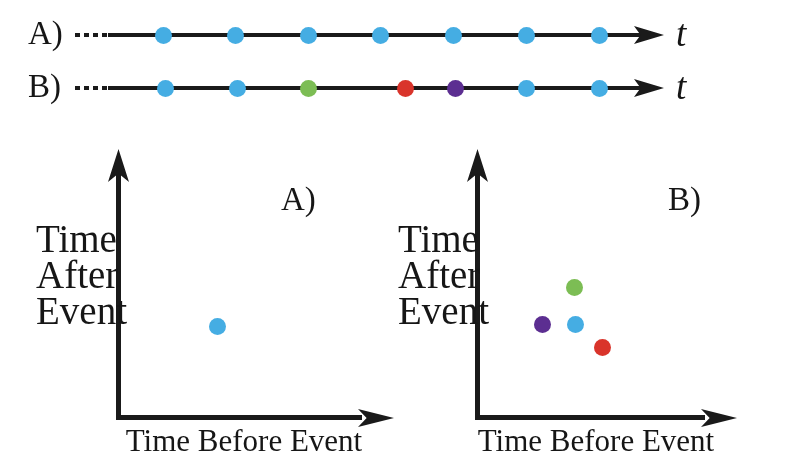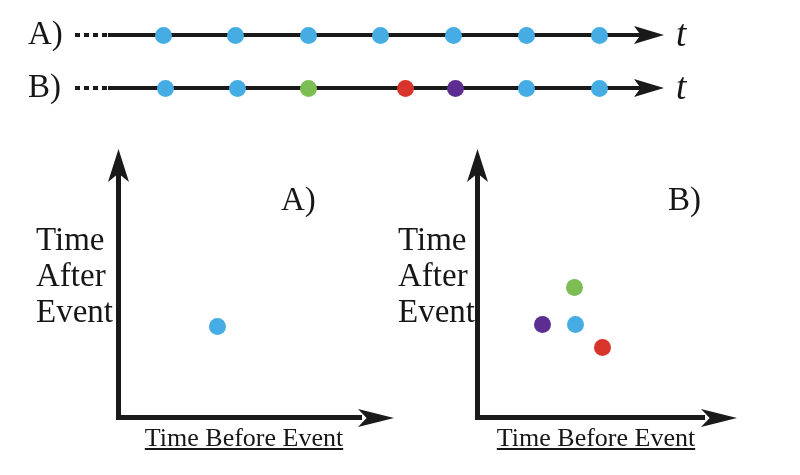--- a/index.html
+++ b/index.html
@@ -23,22 +23,22 @@
   .tl-dots .dot{top:-8.5px;}
   
   .plot{position:absolute;left:0;top:0;width:800px;height:475px;}
   .axis-v{position:absolute;width:5px;background:#1a1a1a;}
   .axis-h{position:absolute;height:5px;background:#1a1a1a;}
   .arrow-up{position:absolute;width:21px;height:33px;background:#1a1a1a;
     clip-path:polygon(50% 0,100% 100%,50% 74%,0 100%);}
   .arrow-right{position:absolute;width:36px;height:18px;background:#1a1a1a;
     clip-path:polygon(0 0,100% 50%,0 100%,24% 50%);}
   .plot-label{position:absolute;font-size:33px;}
-  .ylabel{position:absolute;font-size:33px;line-height:36px;}
-  .xlabel{position:absolute;font-size:26px;text-align:center;white-space:nowrap;text-decoration:underline;}
+  .ylabel{position:absolute;font-size:39px;line-height:36px;}
+  .xlabel{position:absolute;font-size:31px;text-align:center;white-space:nowrap;}
   .pts{position:absolute;left:0;top:0;width:0;height:0;}
   .plotA .axis-v{left:116px;top:164px;height:256px;}
   .plotA .arrow-up{left:108px;top:149px;}
   .plotA .axis-h{left:116px;top:415px;width:246px;}
   .plotA .arrow-right{left:358px;top:409px;}
   .plotA .plot-label{left:281px;top:181px;}
   .plotA .ylabel{left:36px;top:221px;}
   .plotA .xlabel{left:114px;width:260px;top:423px;}
   .plotB .axis-v{left:475px;top:164px;height:256px;}
   .plotB .arrow-up{left:467px;top:149px;}

